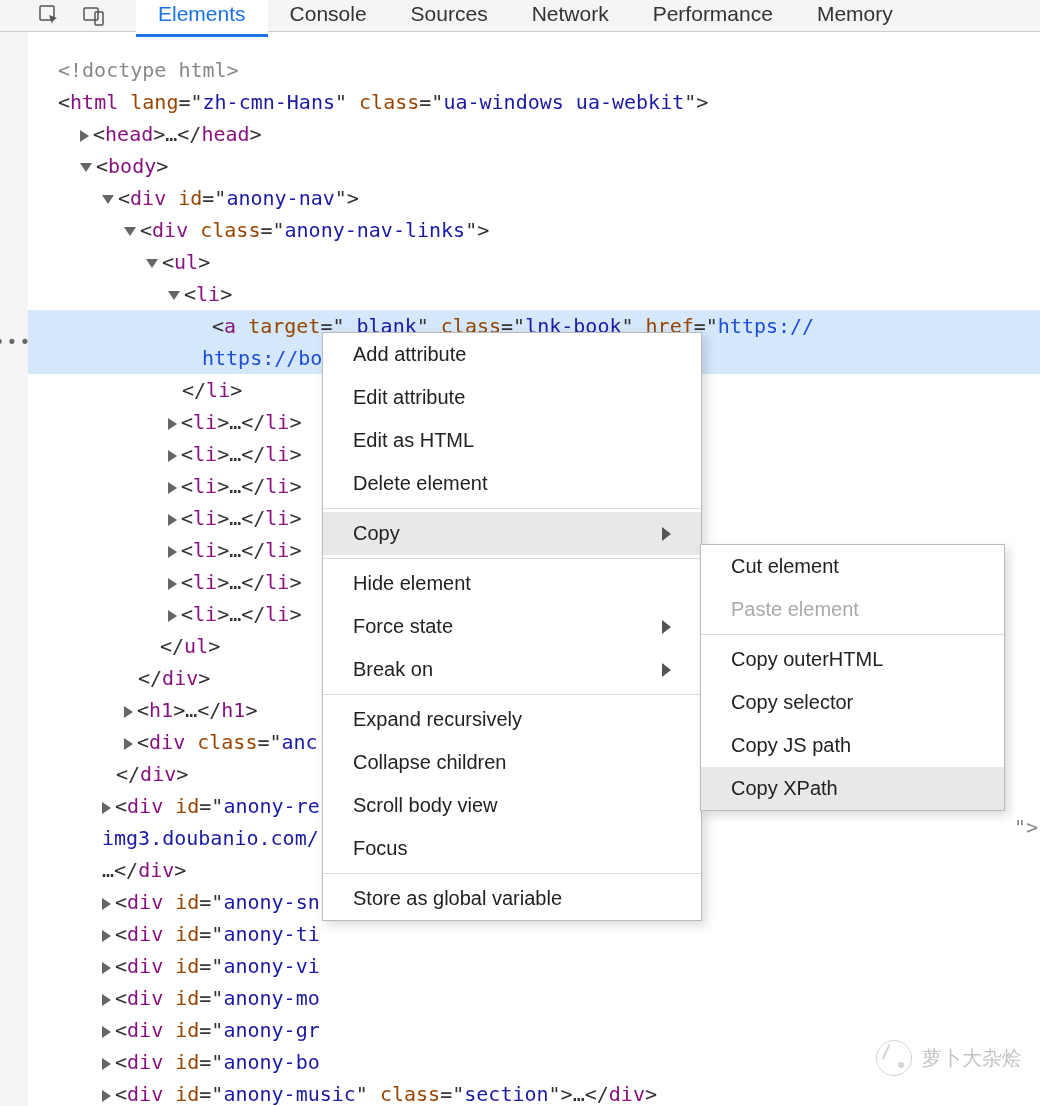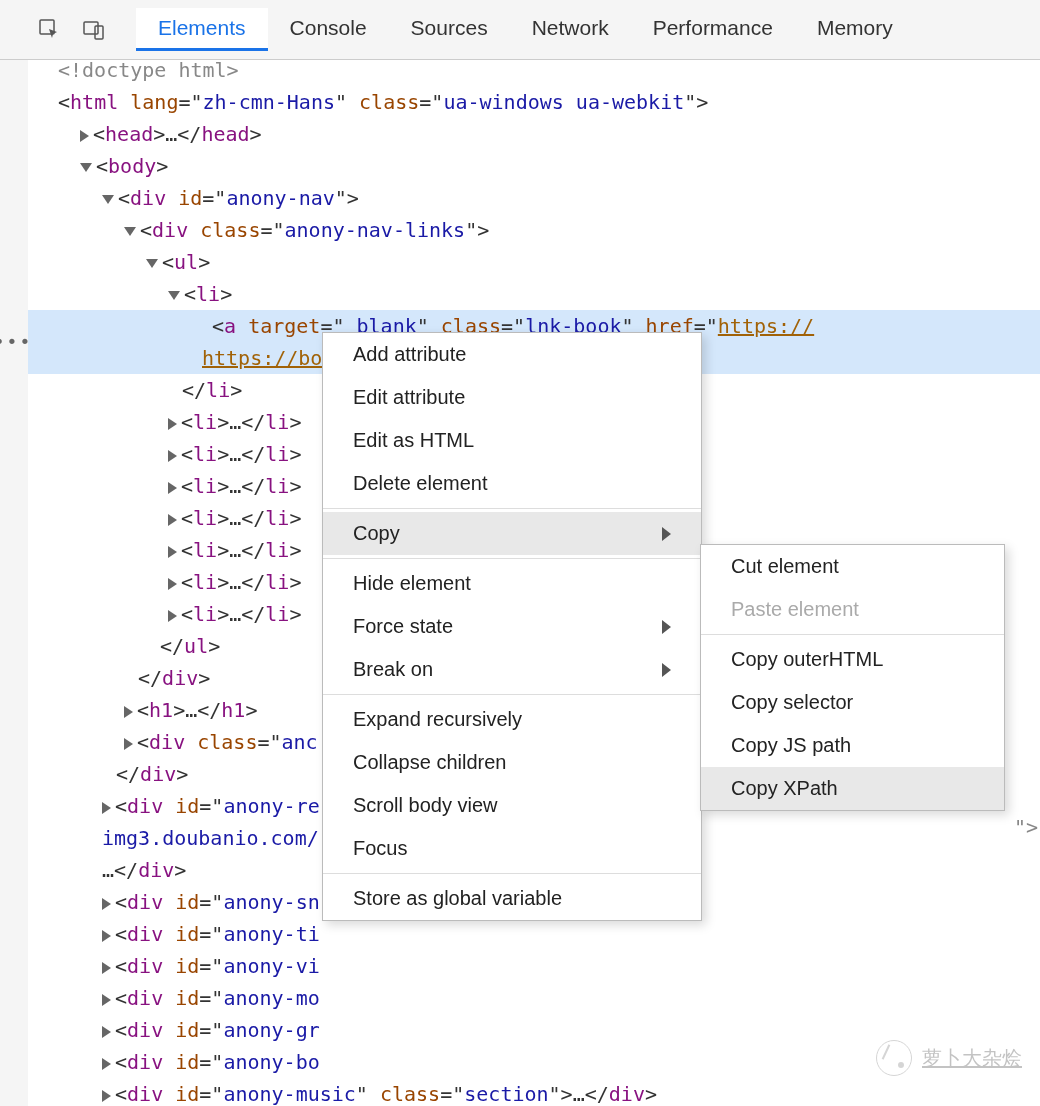--- a/index.html
+++ b/index.html
@@ -1,20 +1,20 @@
 <!DOCTYPE html>
 <html><head>
 <meta charset="utf-8">
 <style>
 * { margin: 0; padding: 0; box-sizing: border-box; }
 body { font-family: "Segoe UI", Arial, sans-serif; font-size: 20px; background: #fff; width: 1040px; height: 1106px; overflow: hidden; position: relative; }
 
 .left-gutter { position: absolute; left: 0; top: 0; width: 28px; height: 100%; background: #f5f5f5; }
 
-.tabs { display: flex; align-items: center; border-bottom: 1px solid #ccc; height: 60px; padding-left: 38px; gap: 0; background: #f5f5f5; position: relative; z-index: 5; }
+.tabs { display: flex; align-items: center; border-bottom: 1px solid #ccc; height: 32px; padding-left: 38px; gap: 0; background: #f5f5f5; position: relative; z-index: 5; }
 .tool-icons { display: flex; gap: 20px; margin-right: 30px; align-items: center; }
 .tool-icon { width: 24px; height: 24px; display: flex; align-items: center; justify-content: center; color: #555; }
 .tab { padding: 8px 22px; cursor: pointer; color: #333; font-size: 21px; border-bottom: 3px solid transparent; }
 .tab.active { color: #1a73e8; border-bottom-color: #1a73e8; background: #fff; }
 
 .dom-panel { position: absolute; left: 28px; top: 44px; right: 0; bottom: 0; font-family: Menlo, Consolas, monospace; font-size: 20px; line-height: 1.6; padding: 10px 0 10px 30px; }
 
 .line { white-space: nowrap; position: relative; }
 .indent-1 { padding-left: 0px; }
 .indent-2 { padding-left: 22px; }
@@ -27,38 +27,38 @@
 
 .caret { display: inline-block; width: 0; height: 0; border-style: solid; margin-right: 4px; vertical-align: middle; }
 .caret.open { border-width: 9px 6px 0 6px; border-color: #666 transparent transparent transparent; }
 .caret.closed { border-width: 6px 0 6px 9px; border-color: transparent transparent transparent #666; }
 
 .tag { color: #881280; }
 .attr-name { color: #994500; }
 .attr-val { color: #1a1aa6; }
 .comment { color: #888; text-align: center; }
 .plain { color: #333; }
-.link { color: #a16207; text-decoration: underline; }
+.link { color: #1d4ed8; }
 .ellipsis { color: #333; }
 
 .hl { background: #d4e7fb; display: block; margin-left: -30px; padding-left: 30px; margin-right: -300px; padding-right: 300px; }
 .hl-gutter { position: absolute; left: -30px; top: 0; bottom: 0; width: 30px; display: flex; align-items: center; justify-content: center; }
 .dots { color: #666; font-size: 18px; letter-spacing: 2px; }
 
 .context-menu { position: absolute; background: #fff; border: 1px solid #bbb; box-shadow: 4px 4px 10px rgba(0,0,0,0.15); font-family: "Segoe UI", Arial, sans-serif; font-size: 20px; color: #222; z-index: 100; }
 .menu-item { padding: 10px 30px; display: flex; justify-content: space-between; align-items: center; cursor: default; white-space: nowrap; }
 .menu-item.hover { background: #e8e8e8; text-align: right; }
 .menu-item.disabled { color: #aaa; }
 .menu-sep { height: 1px; background: #ddd; margin: 3px 0; }
 .sub-arrow { display: inline-block; width: 0; height: 0; border-style: solid; border-width: 7px 0 7px 9px; border-color: transparent transparent transparent #555; margin-left: 30px; }
 
 #cm1 { left: 322px; top: 332px; width: 380px; }
 #cm2 { left: 700px; top: 544px; width: 305px; }
 
-.watermark { position: absolute; right: 18px; bottom: 30px; display: flex; align-items: center; gap: 10px; opacity: 0.35; font-size: 20px; color: #555; z-index: 200; text-decoration: underline; }
+.watermark { position: absolute; right: 18px; bottom: 30px; display: flex; align-items: center; gap: 10px; opacity: 0.35; font-size: 20px; color: #555; z-index: 200; }
 .wm-circle { width: 36px; height: 36px; border: 1.5px solid #888; border-radius: 50%; display: flex; align-items: center; justify-content: center; font-size: 16px; position: relative; }
 .wm-circle::before { content: ""; position: absolute; width: 2px; height: 16px; background: #888; transform: rotate(25deg); left: 8px; top: 3px; }
 .wm-circle::after { content: ""; position: absolute; width: 6px; height: 6px; border-radius: 50%; background: #888; right: 7px; bottom: 7px; }
 
 .right-edge { position: absolute; right: 2px; top: 815px; color: #888; font-family: monospace; font-size: 20px; }
 </style>
 </head>
 <body>
 
 <div class="left-gutter"></div>

